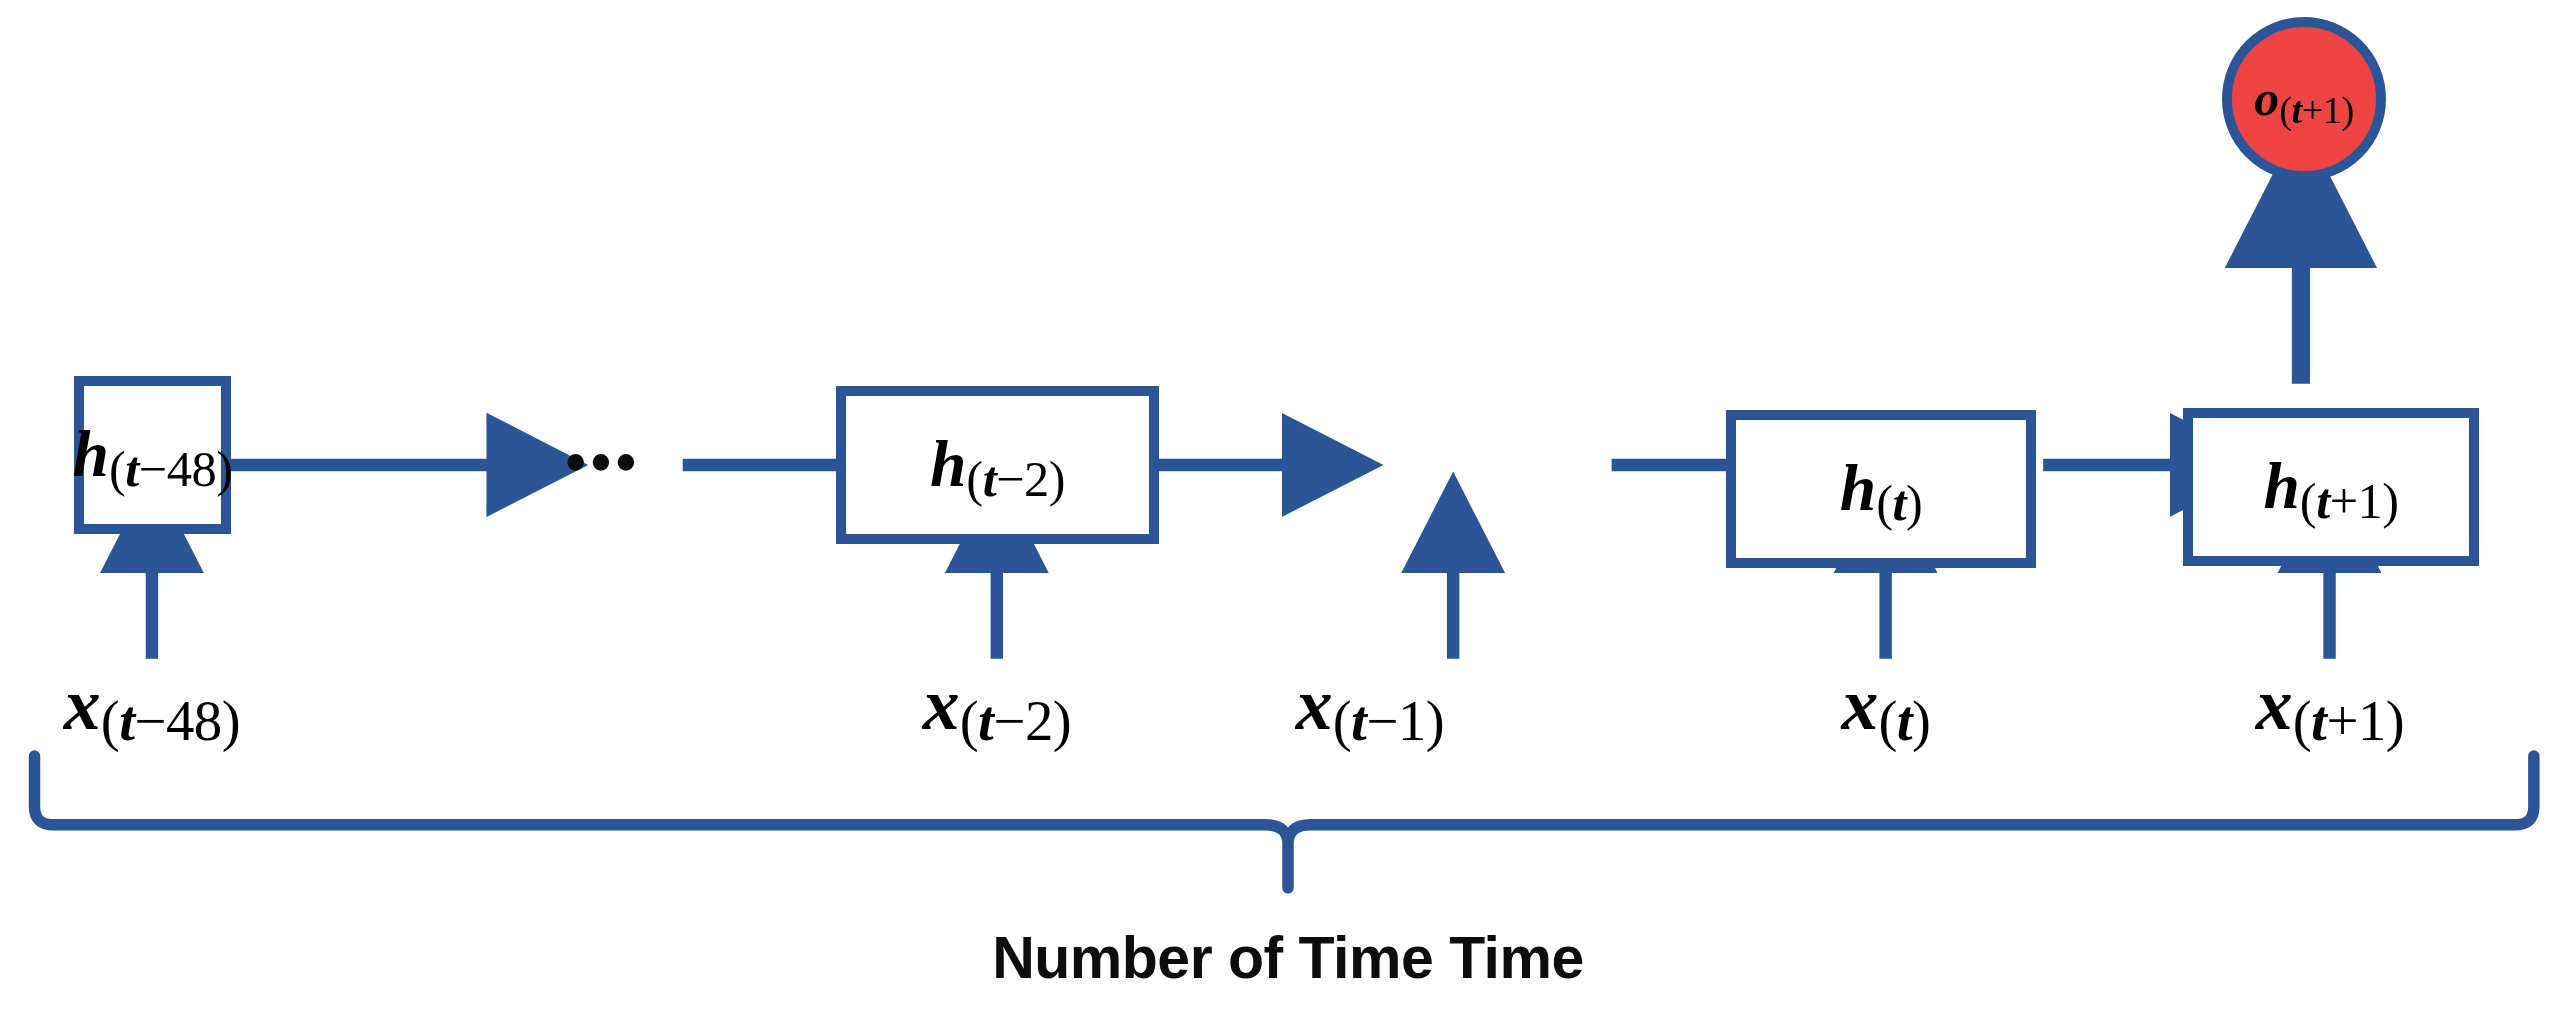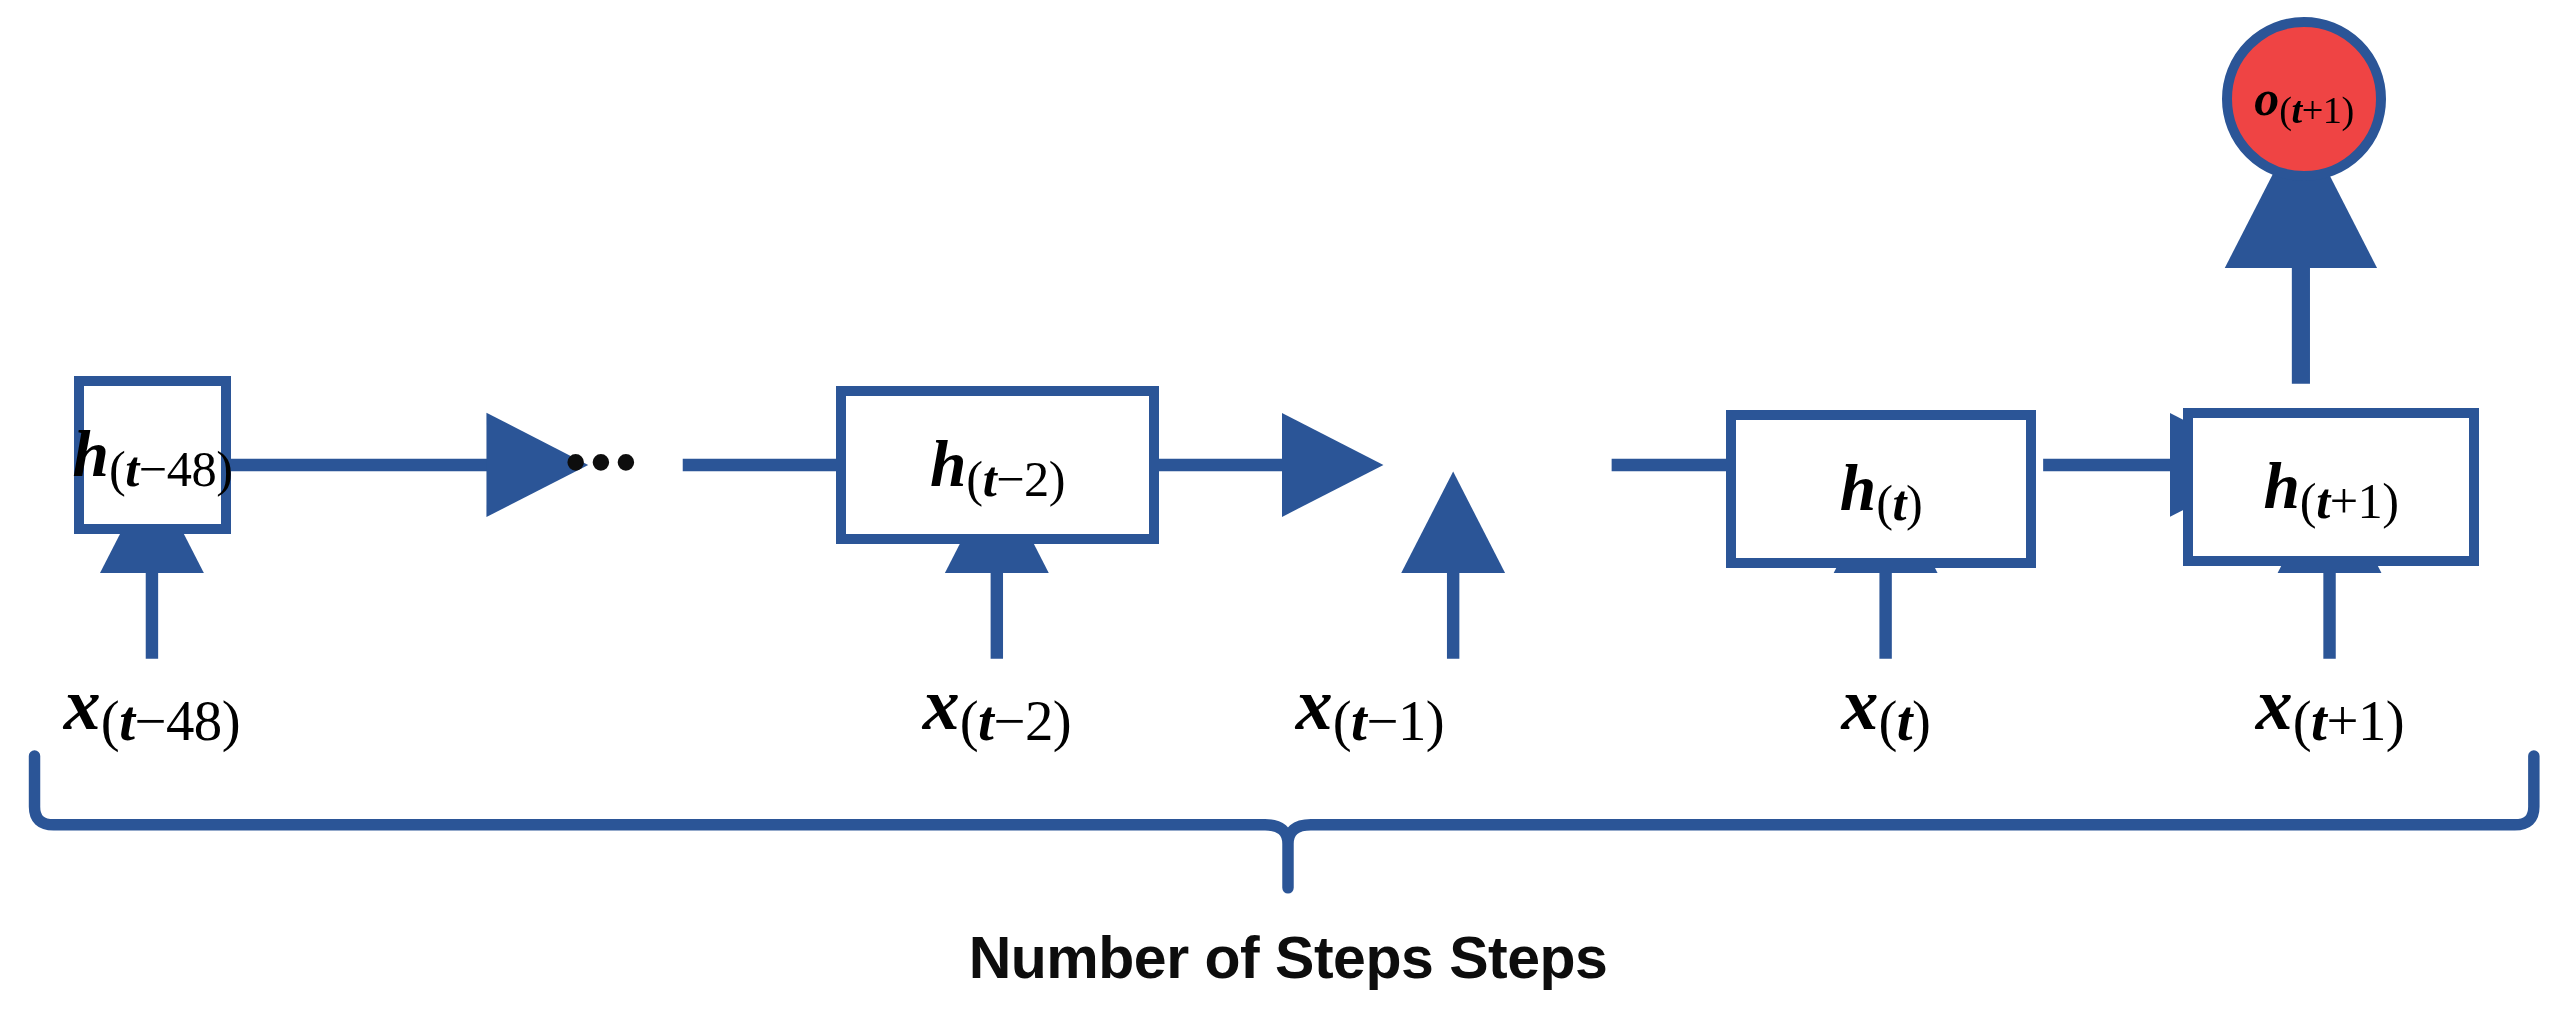--- a/index.html
+++ b/index.html
@@ -195,16 +195,16 @@
   <div class="xlabel" style="left:1370px; top:668px;">
     <span class="var">x</span><span class="sub">(<i>t</i>−1)</span>
   </div>
   <div class="xlabel" style="left:1886px; top:668px;">
     <span class="var">x</span><span class="sub">(<i>t</i>)</span>
   </div>
   <div class="xlabel" style="left:2330px; top:668px;font-family:Liberation Serif, serif;">
     <span class="var">x</span><span class="sub">(<i>t</i>+1)</span>
   </div>
 
-  <div class="caption" style="left:1288px; top:924px;">Number of Steps Steps</div>
+  <div class="caption" style="left:1288px; top:924px;">Number of Time Time</div>
 
 </div>
 
 
 </body></html>

